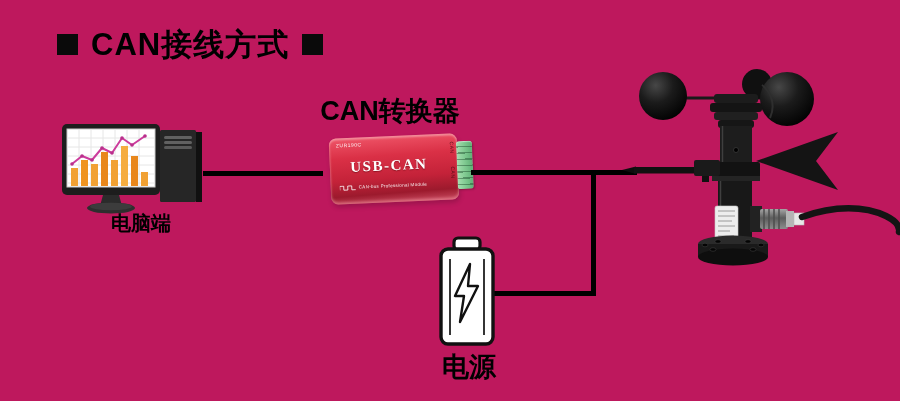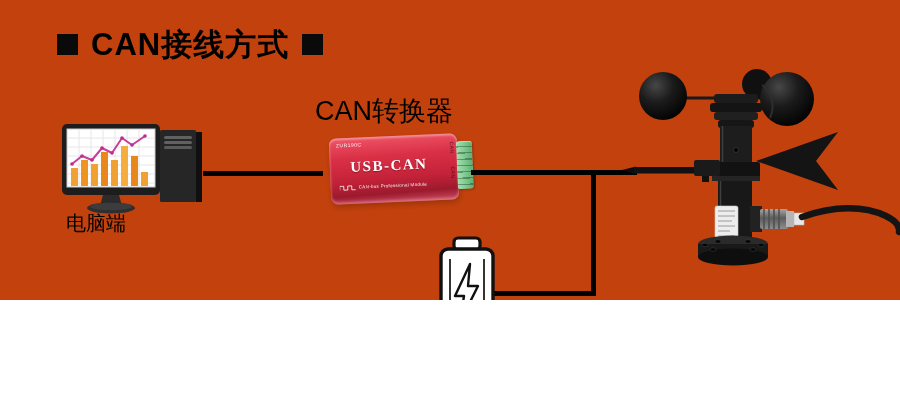--- a/index.html
+++ b/index.html
@@ -1,25 +1,25 @@
 <!DOCTYPE html>
 <html><head>
 <meta charset="utf-8">
 <style>
   html,body{margin:0;padding:0;background:#fff;}
-  #canvas{position:relative;width:900px;height:300px;background:#c2410c;overflow:hidden;
+  #canvas{position:relative;width:900px;height:401px;background:#be185d;overflow:hidden;
     font-family:"Liberation Sans","DejaVu Sans",sans-serif;color:#000;}
 
   
   .title-row{position:absolute;left:57px;top:29px;display:flex;align-items:center;gap:13px;}
   .title-sq{width:21px;height:21px;background:#0a0a0a;}
   .title-text{font-size:31px;font-weight:700;letter-spacing:1px;line-height:1;white-space:nowrap;}
 
   
-  .node-label{position:absolute;font-size:28px;font-weight:400;text-align:left;white-space:nowrap;line-height:1.1;}
+  .node-label{position:absolute;font-size:28px;font-weight:700;text-align:center;white-space:nowrap;line-height:1.1;}
 
   
   .wire{position:absolute;background:#000;}
 
   
   .converter{position:absolute;left:330px;top:136px;width:128px;height:66px;border-radius:7px;
     background:linear-gradient(178deg,#ef5568 0%,#da3046 30%,#c42239 62%,#9c1a2d 84%,#c94a60 100%);
     box-shadow:inset 0 2px 2px rgba(255,255,255,.35), inset 0 -2px 3px rgba(255,170,180,.45), 1px 3px 5px rgba(0,0,0,.18);
     transform:rotate(-2.5deg);}
   .converter .corner-text{position:absolute;top:5px;left:7px;font-size:5px;letter-spacing:.5px;

